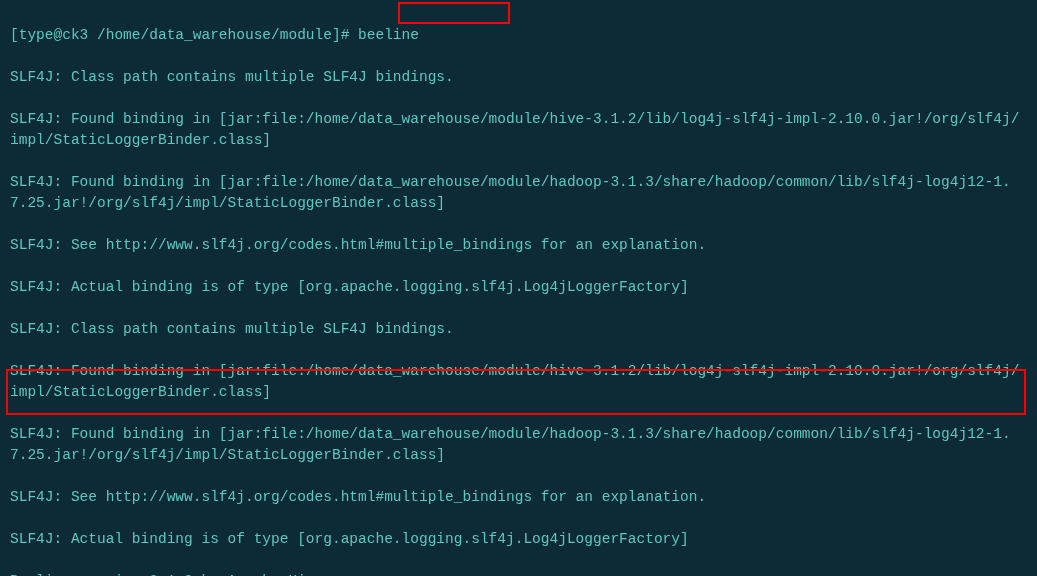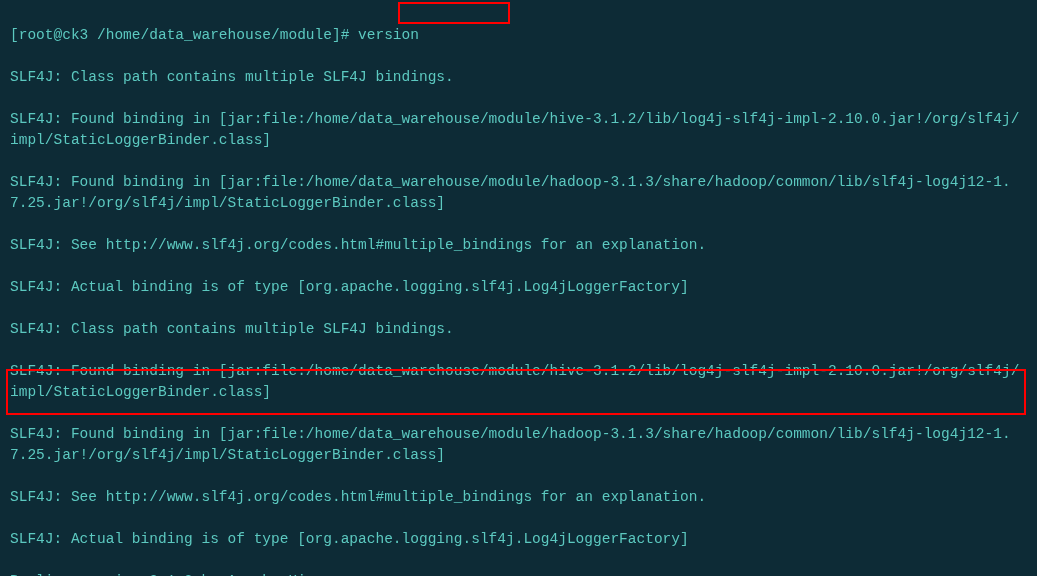--- a/index.html
+++ b/index.html
@@ -41,21 +41,21 @@
       pointer-events: none;
     }
     .line {
       display: block;
     }
   </style>
 </head>
 <body>
 
 <div class="terminal">
-<span class="line"><span>[root@ck3 /home/data_warehouse/module]# </span><span>version</span></span>
+<span class="line"><span>[type@ck3 /home/data_warehouse/module]# </span><span>beeline</span></span>
 <span class="line">SLF4J: Class path contains multiple SLF4J bindings.</span>
 <span class="line">SLF4J: Found binding in [jar:file:/home/data_warehouse/module/hive-3.1.2/lib/log4j-slf4j-impl-2.10.0.jar!/org/slf4j/impl/StaticLoggerBinder.class]</span>
 <span class="line">SLF4J: Found binding in [jar:file:/home/data_warehouse/module/hadoop-3.1.3/share/hadoop/common/lib/slf4j-log4j12-1.7.25.jar!/org/slf4j/impl/StaticLoggerBinder.class]</span>
 <span class="line">SLF4J: See http://www.slf4j.org/codes.html#multiple_bindings for an explanation.</span>
 <span class="line">SLF4J: Actual binding is of type [org.apache.logging.slf4j.Log4jLoggerFactory]</span>
 <span class="line">SLF4J: Class path contains multiple SLF4J bindings.</span>
 <span class="line">SLF4J: Found binding in [jar:file:/home/data_warehouse/module/hive-3.1.2/lib/log4j-slf4j-impl-2.10.0.jar!/org/slf4j/impl/StaticLoggerBinder.class]</span>
 <span class="line">SLF4J: Found binding in [jar:file:/home/data_warehouse/module/hadoop-3.1.3/share/hadoop/common/lib/slf4j-log4j12-1.7.25.jar!/org/slf4j/impl/StaticLoggerBinder.class]</span>
 <span class="line">SLF4J: See http://www.slf4j.org/codes.html#multiple_bindings for an explanation.</span>
 <span class="line">SLF4J: Actual binding is of type [org.apache.logging.slf4j.Log4jLoggerFactory]</span>

